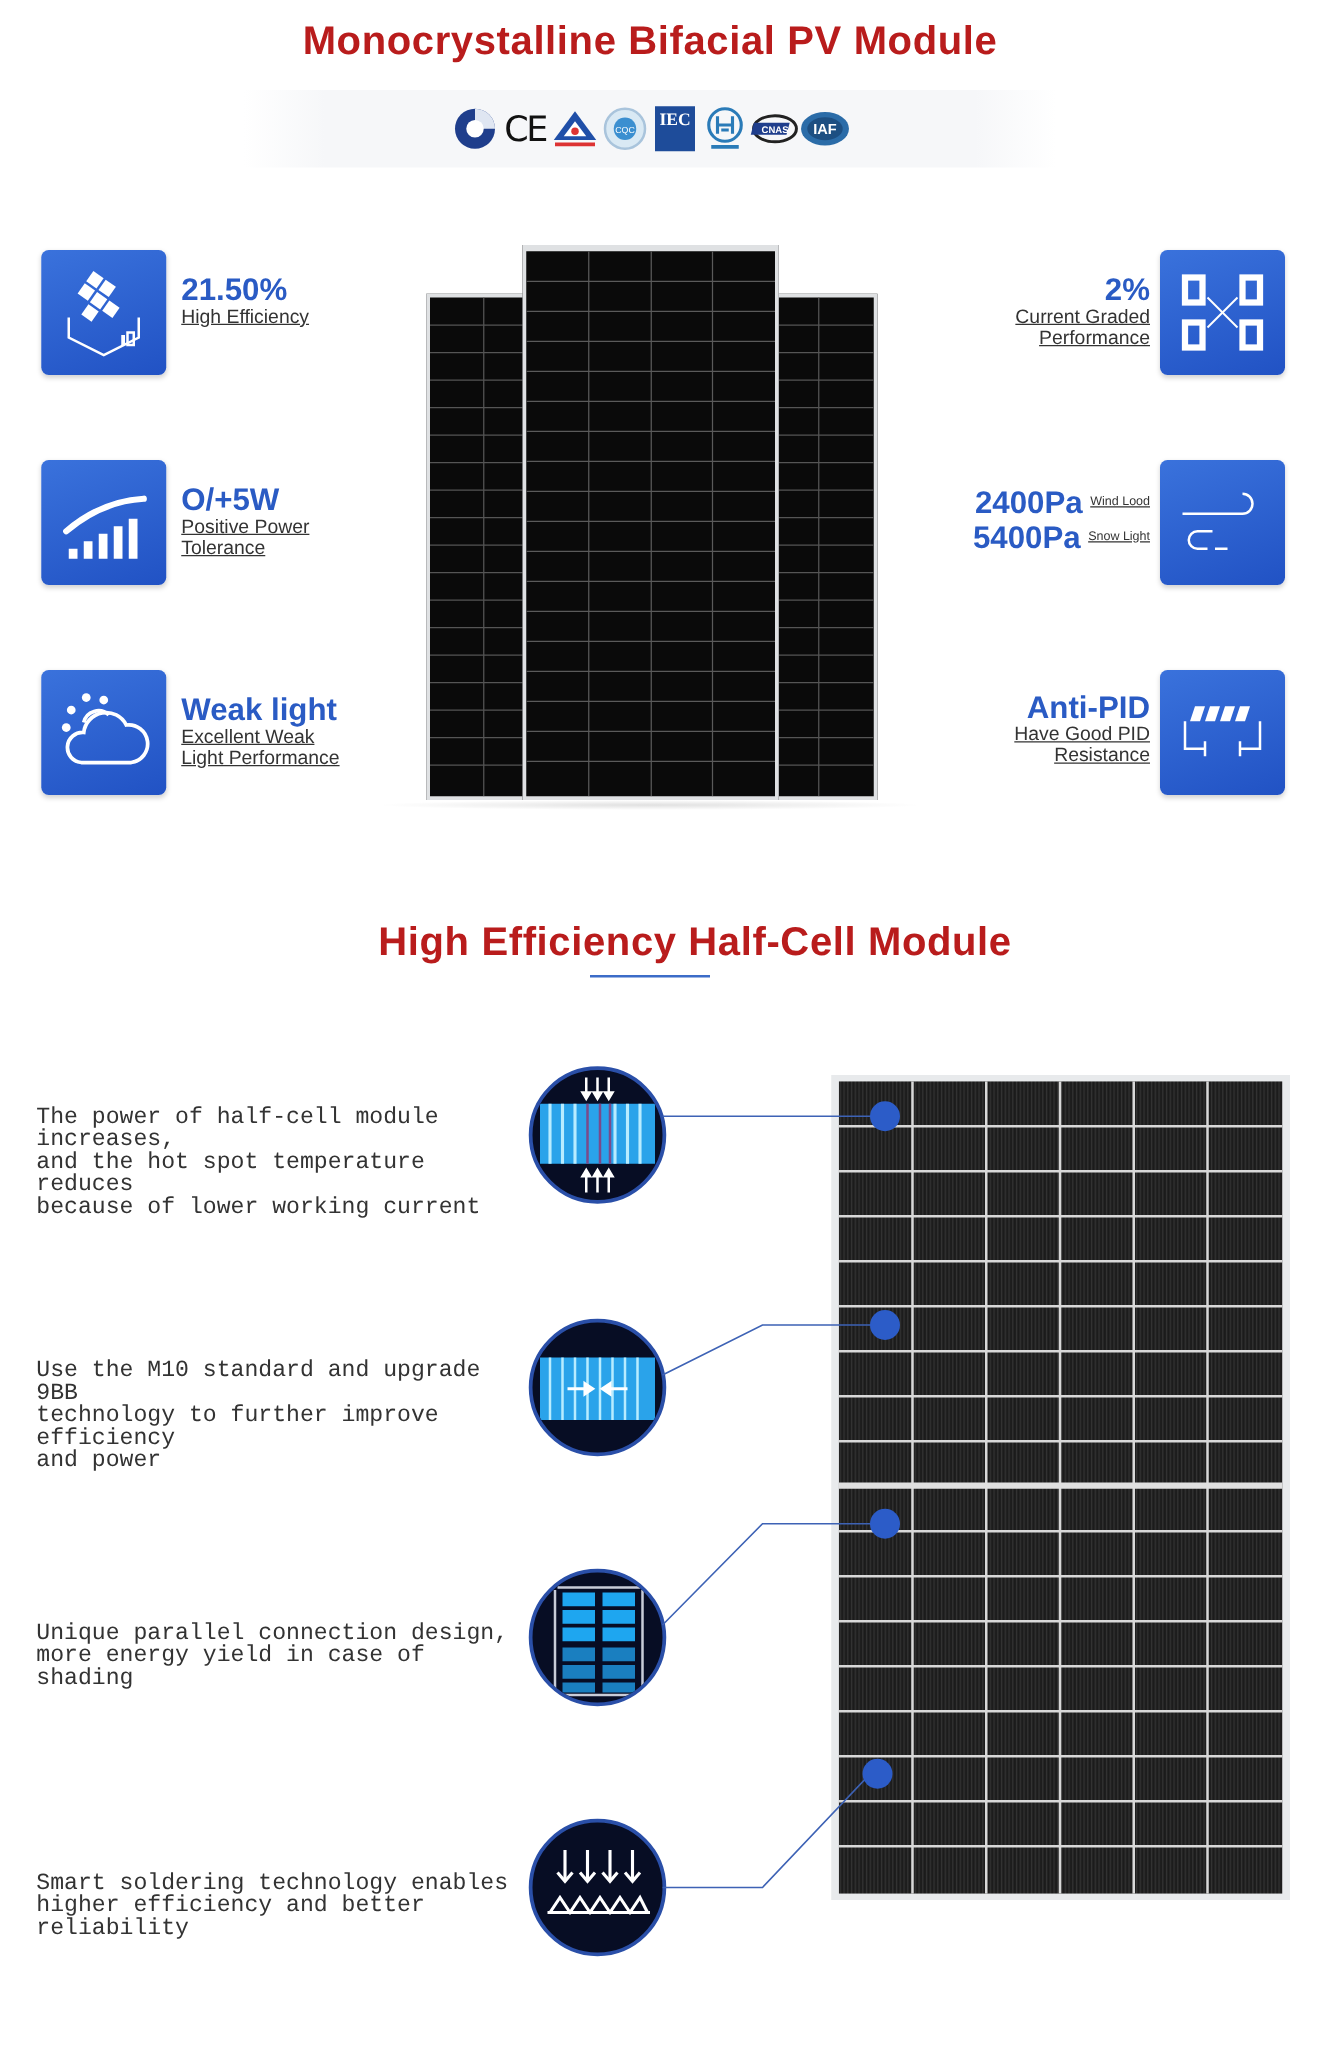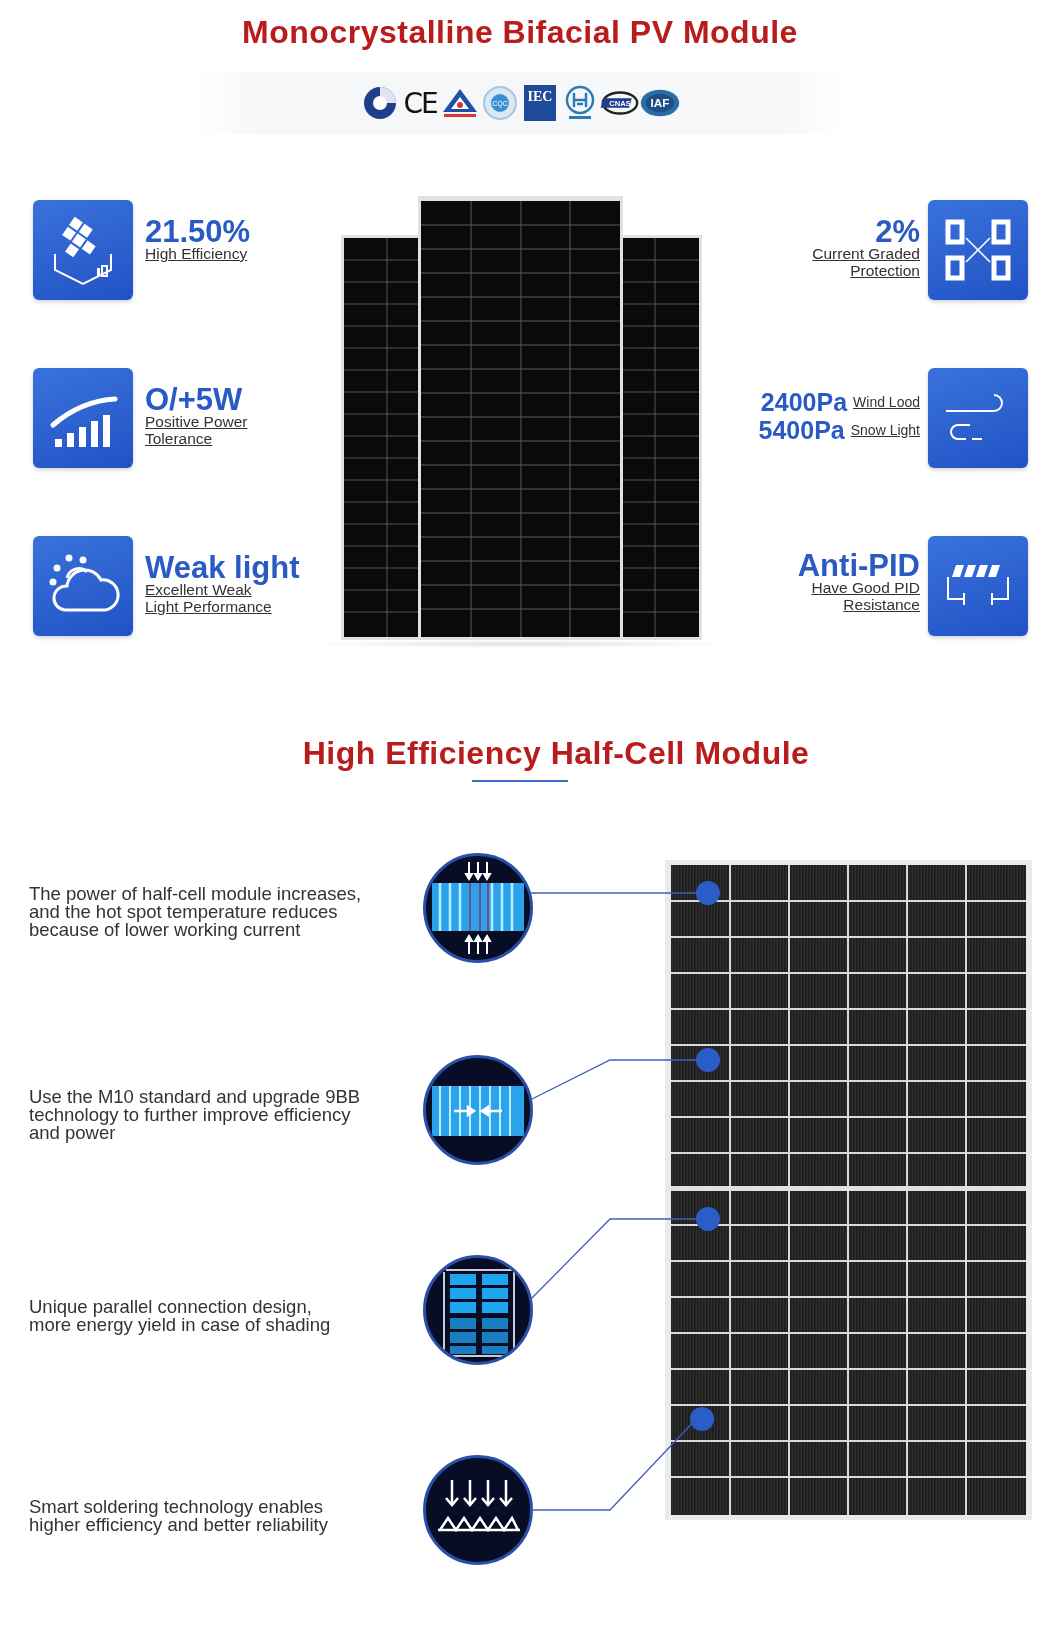--- a/index.html
+++ b/index.html
@@ -6,28 +6,28 @@
   body { width: 1060px; height: 1651px; background: #ffffff; font-family: "Liberation Sans", sans-serif; position: relative; overflow: hidden; }
   .abs { position: absolute; }
   .title { position: absolute; left: 0; width: 1040px; text-align: center; color: #b91c1c; font-weight: bold; letter-spacing: 0.5px; }
   #title1 { top: 14px; font-size: 32px; }
   #title2 { top: 735px; font-size: 32px; margin-left: 36px; }
   .underline { position: absolute; left: 472px; top: 780px; width: 96px; height: 2px; background: #3c6cc8; }
   .cert-strip { position: absolute; left: 195px; top: 72px; width: 650px; height: 62px; background: linear-gradient(90deg, #ffffff 0%, #f6f7f9 10%, #f6f7f9 90%, #ffffff 100%); display: flex; align-items: center; justify-content: center; }
   .cert { width: 40px; height: 40px; display: flex; align-items: center; justify-content: center; }
   .icon-box { position: absolute; width: 100px; height: 100px; border-radius: 6px; background: linear-gradient(160deg, #3a72dc 0%, #2152c4 100%); box-shadow: 0 2px 4px rgba(0,0,0,0.18); display: flex; align-items: center; justify-content: center; }
   .feat { position: absolute; }
-  .feat .big { color: #2a5bc4; font-weight: bold; font-size: 31px; line-height: 28px; }
+  .feat .big { color: #2a5bc4; font-weight: bold; font-size: 25px; line-height: 28px; }
   .feat .small { color: #333; font-size: 15.5px; line-height: 16.5px; text-decoration: underline; }
   .feat.right { text-align: right; }
   .load-row { display: flex; align-items: center; justify-content: flex-end; gap: 6px; }
   .load-row .big { font-size: 25px; }
-  .load-row .small { font-size: 14px; }
+  .load-row .small { font-size: 10px; }
   .panel { position: absolute; background: #0a0a0a; border: 3px solid #dfe1e3; }
-  .desc { position: absolute; left: 29px; color: #333; font-size: 18.5px; line-height: 18px; width: 380px; }
+  .desc { position: absolute; left: 29px; color: #333; font-size: 18.5px; line-height: 18px; width: 380px; font-family: Liberation Mono, monospace; }
   .circle { position: absolute; width: 110px; height: 110px; border-radius: 50%; background: #070d24; border: 3px solid #2a4fa8; overflow: hidden; }
   .dot { position: absolute; width: 24px; height: 24px; border-radius: 50%; background: #2c5cc8; }
 </style>
 </head>
 <body>
 
 <div class="title" id="title1">Monocrystalline Bifacial PV Module</div>
 
 <div class="cert-strip">
   <div class="cert">
@@ -205,21 +205,21 @@
 </div>
 <div class="feat" style="left:145px;top:554px;">
   <div class="big">Weak light</div>
   <div class="small">Excellent Weak</div>
   <div class="small">Light Performance</div>
 </div>
 
 <div class="feat right" style="right:140px;top:218px;">
   <div class="big">2%</div>
   <div class="small">Current Graded</div>
-  <div class="small">Protection</div>
+  <div class="small">Performance</div>
 </div>
 <div class="icon-box" style="left:928px;top:200px;">
   <svg width="76" height="76" viewBox="0 0 76 76">
     <rect x="8" y="10" width="14" height="20" fill="none" stroke="#fff" stroke-width="5"></rect>
     <rect x="8" y="46" width="14" height="20" fill="none" stroke="#fff" stroke-width="5"></rect>
     <rect x="54" y="10" width="14" height="20" fill="none" stroke="#fff" stroke-width="5"></rect>
     <rect x="54" y="46" width="14" height="20" fill="none" stroke="#fff" stroke-width="5"></rect>
     <line x1="26" y1="26" x2="50" y2="50" stroke="#fff" stroke-width="1.5"></line>
       <line x1="50" y1="26" x2="26" y2="50" stroke="#fff" stroke-width="1.5"></line>
   </svg>

